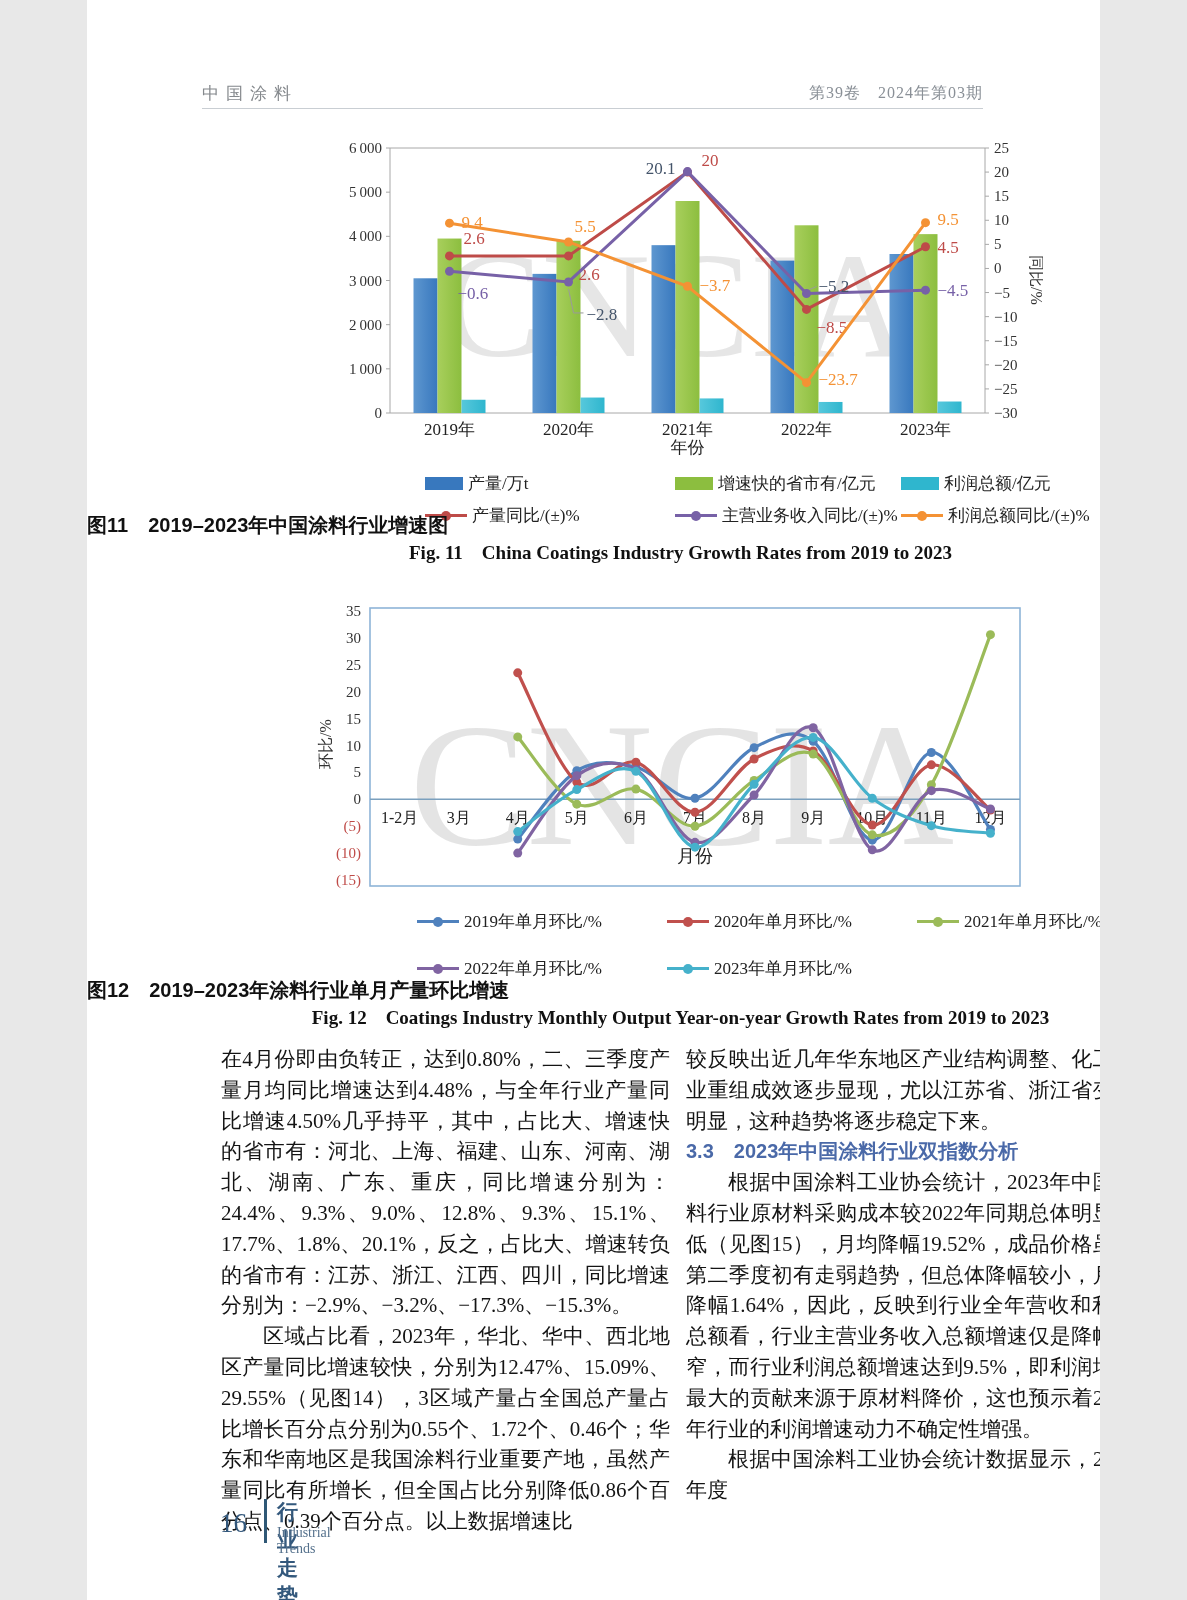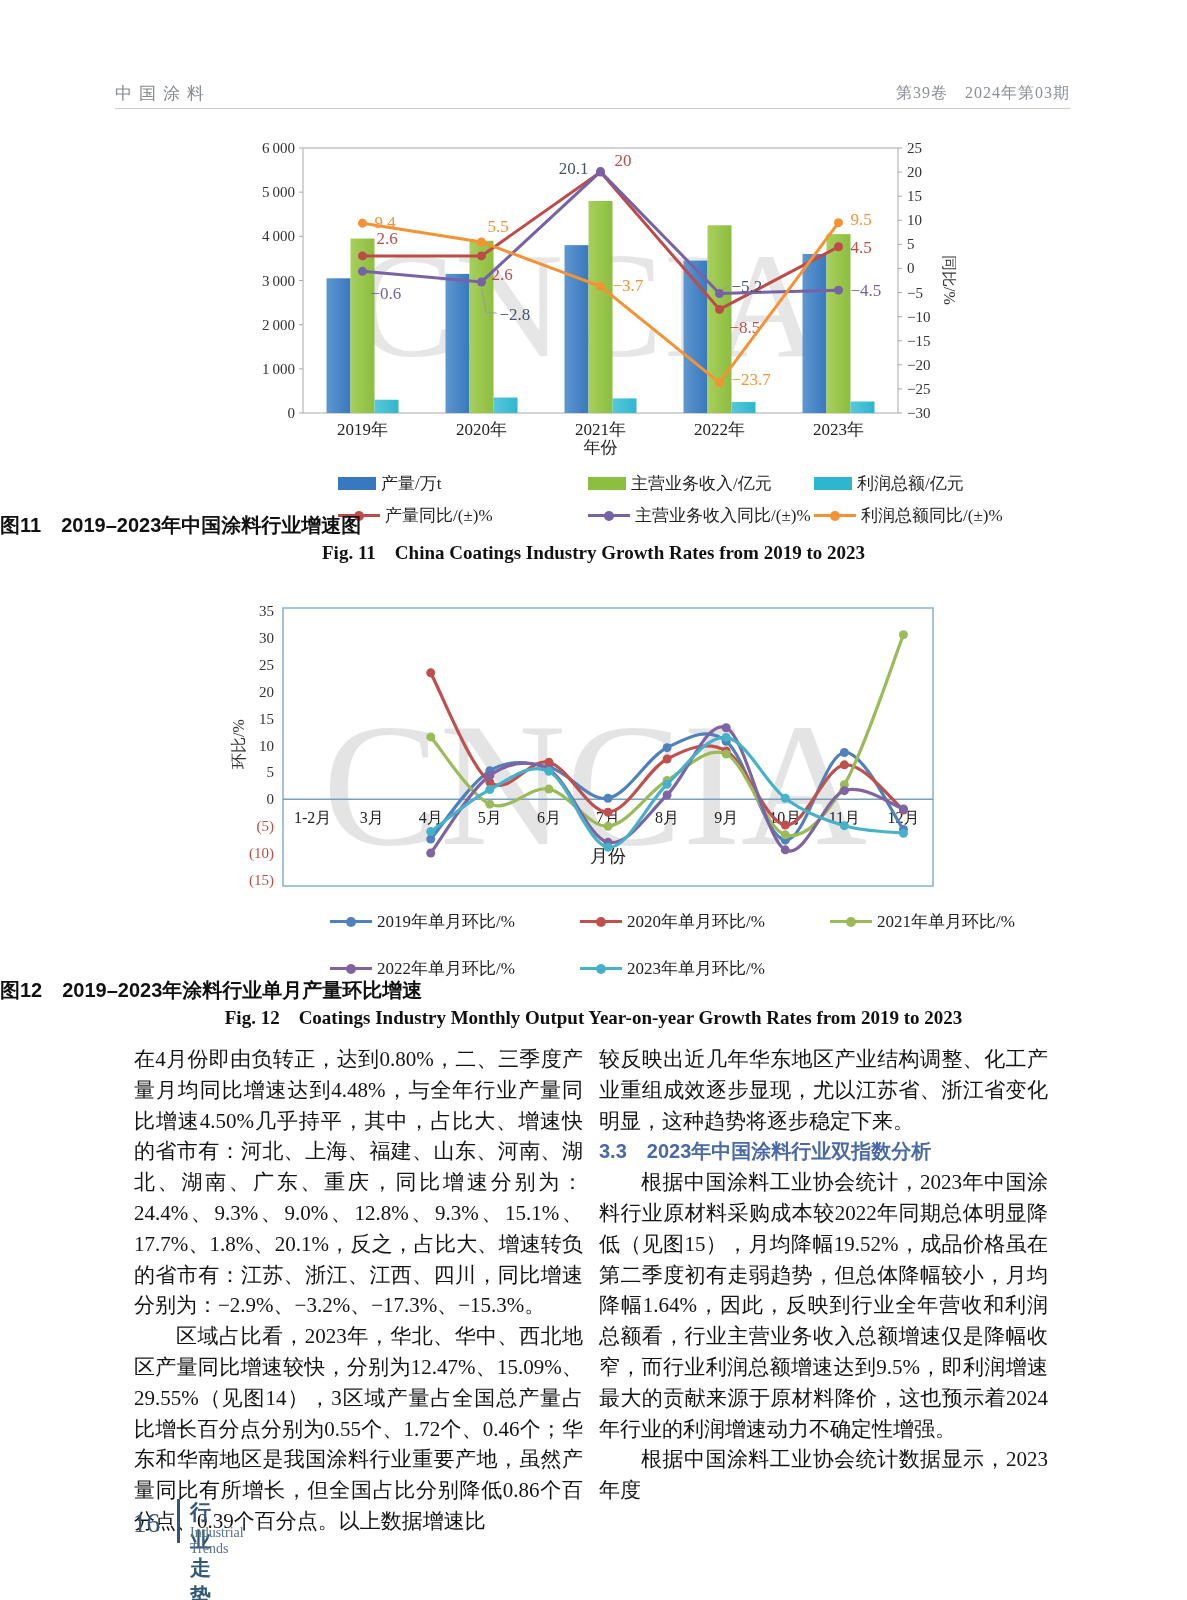--- a/index.html
+++ b/index.html
@@ -1,16 +1,16 @@
 <!DOCTYPE html>
 <html><head>
 <meta charset="utf-8">
 <style>
   html,body{margin:0;padding:0;background:#e8e8e8;}
-  #page{position:relative;width:1187px;height:1600px;background:#ffffff;margin:0 auto;
+  #page{position:relative;width:1013px;height:1600px;background:#ffffff;margin:0 auto;
         font-family:"Liberation Serif","DejaVu Serif",serif;color:#1c1c1c;overflow:hidden;}
   
   #hdr{position:absolute;left:115px;right:117px;top:80px;height:28px;}
   #hdr .hl{position:absolute;left:0;top:2px;font-size:17px;color:#85898d;letter-spacing:7px;}
   #hdr .hr{position:absolute;right:0;top:3px;font-size:16px;color:#8a9097;letter-spacing:1px;}
   #hdr .rule{position:absolute;left:0;right:0;top:28px;border-top:1.5px solid #c9ced3;}
   
   .chartwrap{position:absolute;}
   svg text{font-family:"Liberation Serif","DejaVu Serif",serif;}
   
@@ -167,21 +167,21 @@
         <text x="612.5" y="86.68181818181819" font-size="17" fill="#F49234" text-anchor="start">9.5</text>
       </svg>
   </div>
   <div id="legend1" class="legend" style="left:338px;top:456px;grid-template-columns:250px 226px auto;margin-top:16px;">
       <div class="lgi">
         <span class="swb" style="background:#3878BE"></span>
         <span>产量/万t</span>
       </div>
       <div class="lgi">
         <span class="swb" style="background:#8CBE3F"></span>
-        <span>主营业务收入/亿元</span>
+        <span>增速快的省市有/亿元</span>
       </div>
       <div class="lgi">
         <span class="swb" style="background:#2FB6CE"></span>
         <span>利润总额/亿元</span>
       </div>
       <div class="lgi">
         <span class="swl">
         <span class="ln" style="background:#BE4B48"></span>
           <span class="dt" style="background:#BE4B48"></span>
         </span>

